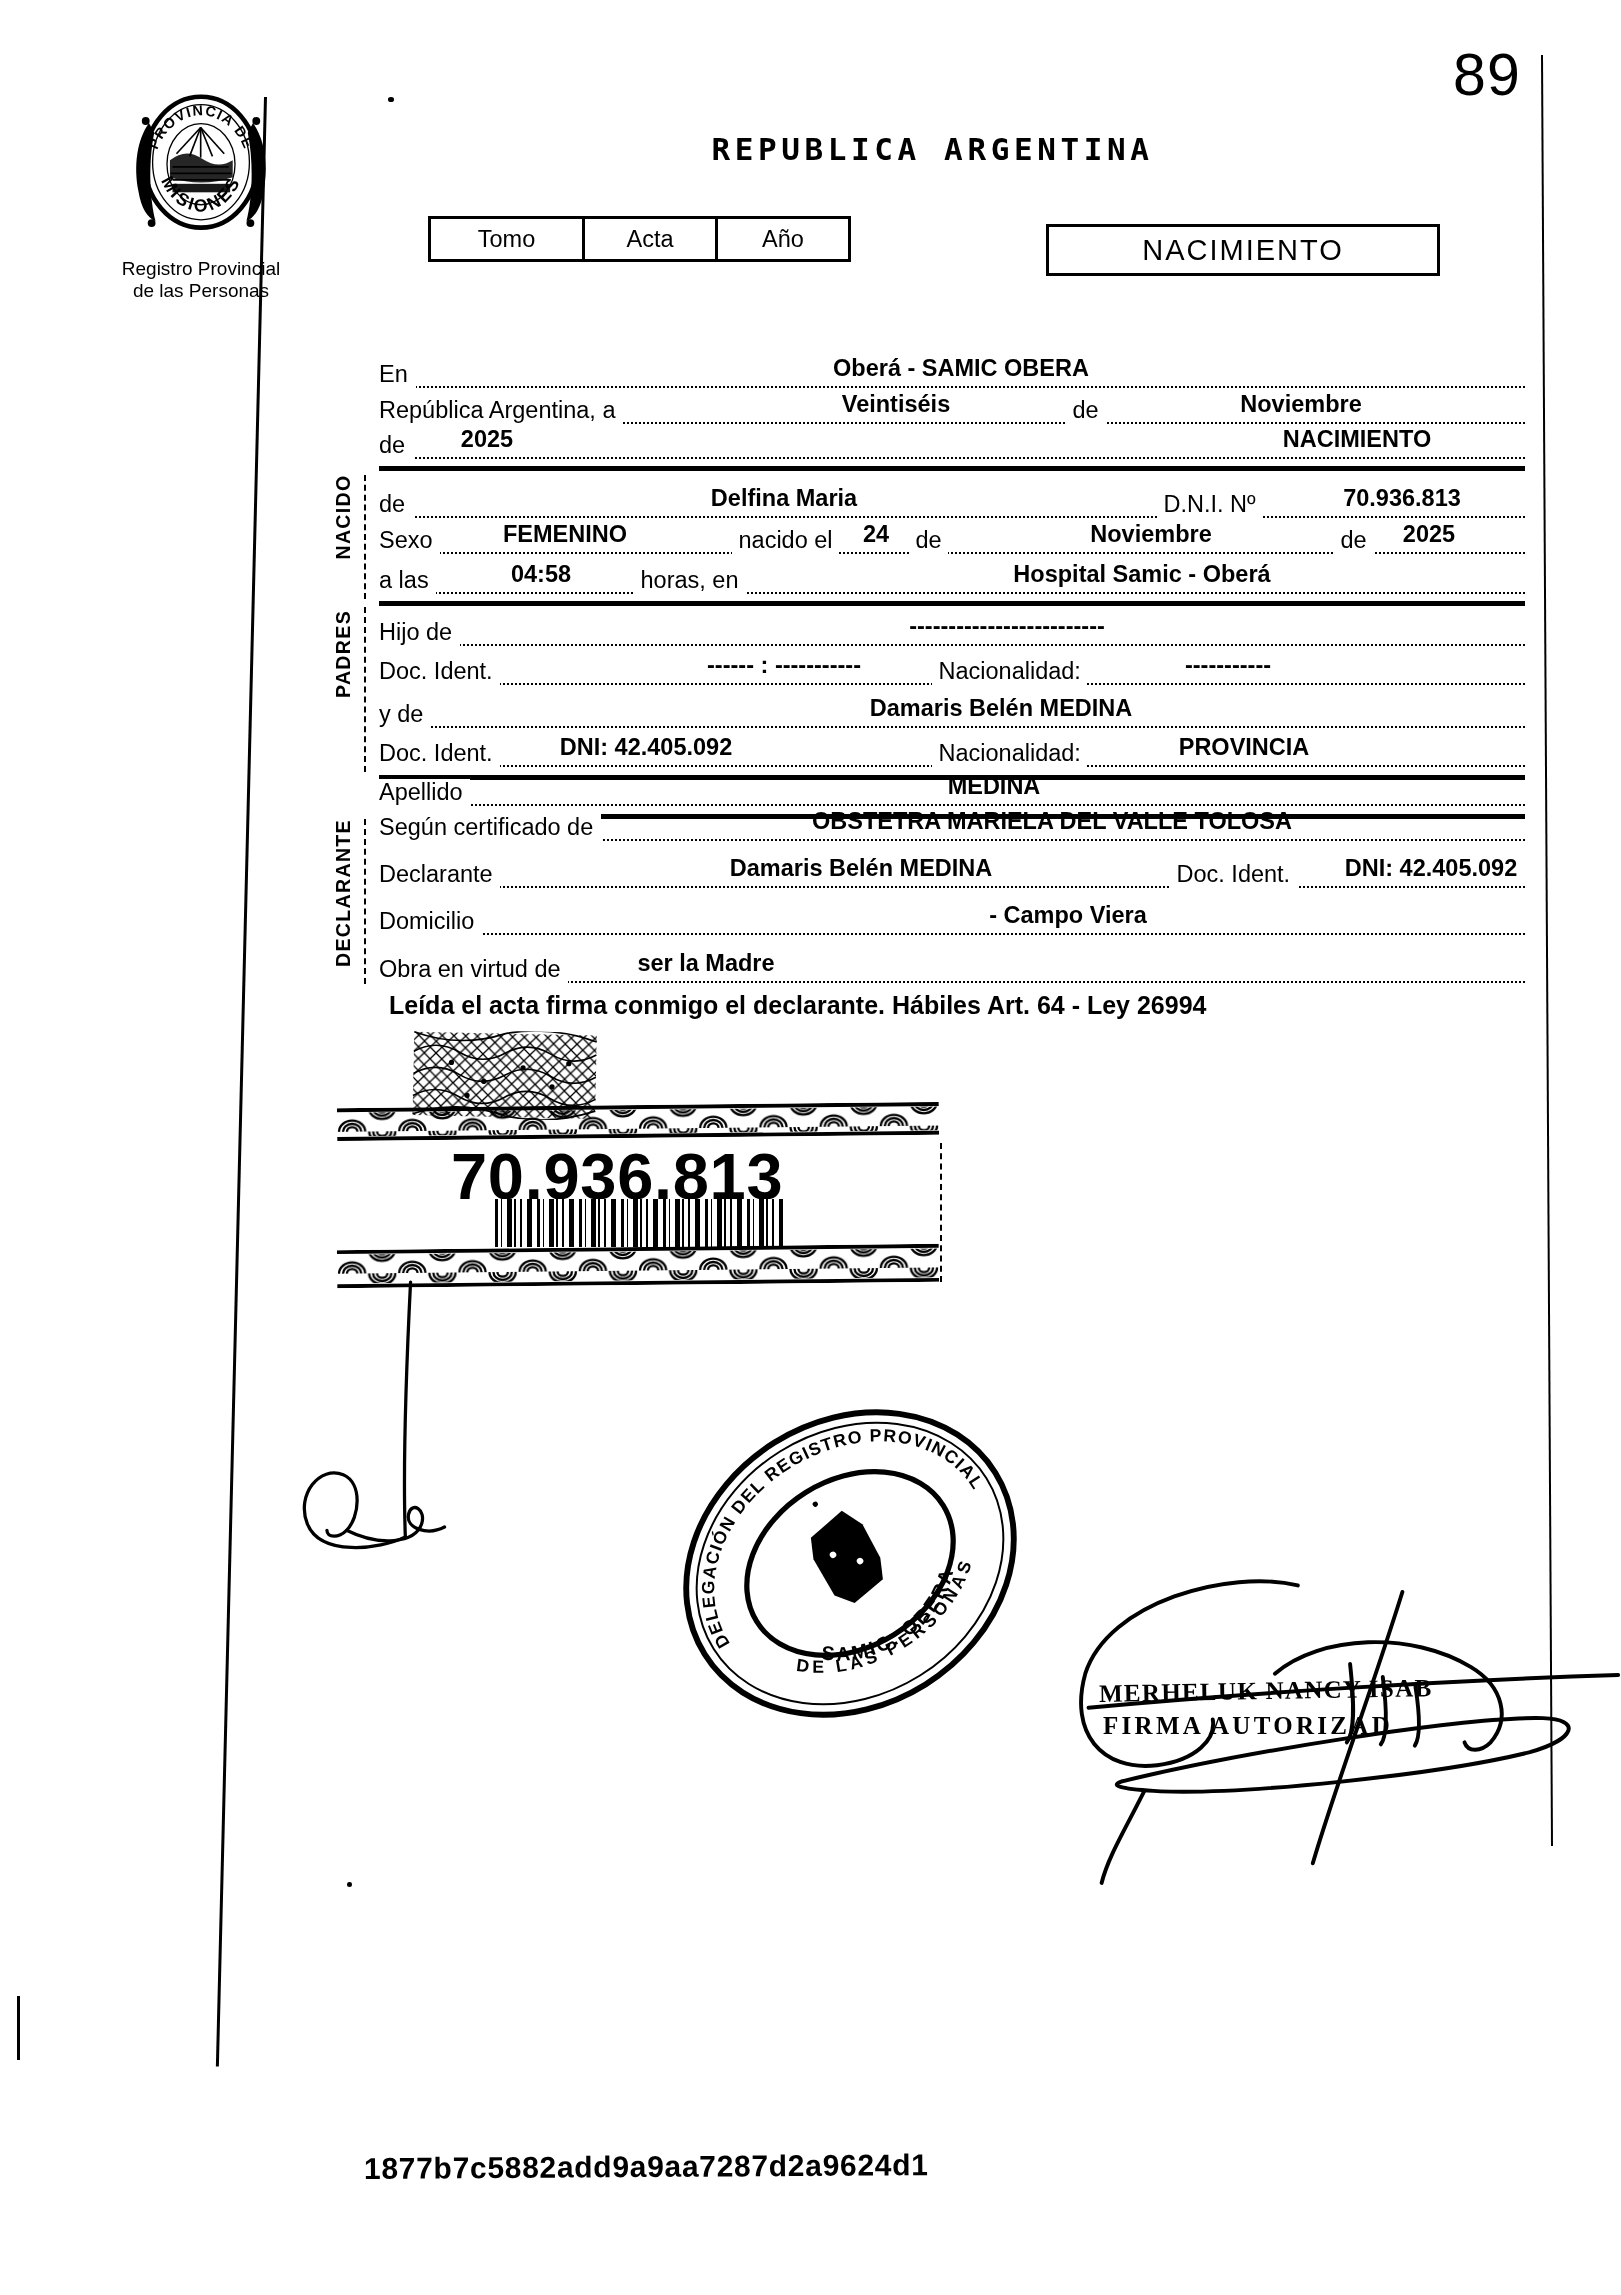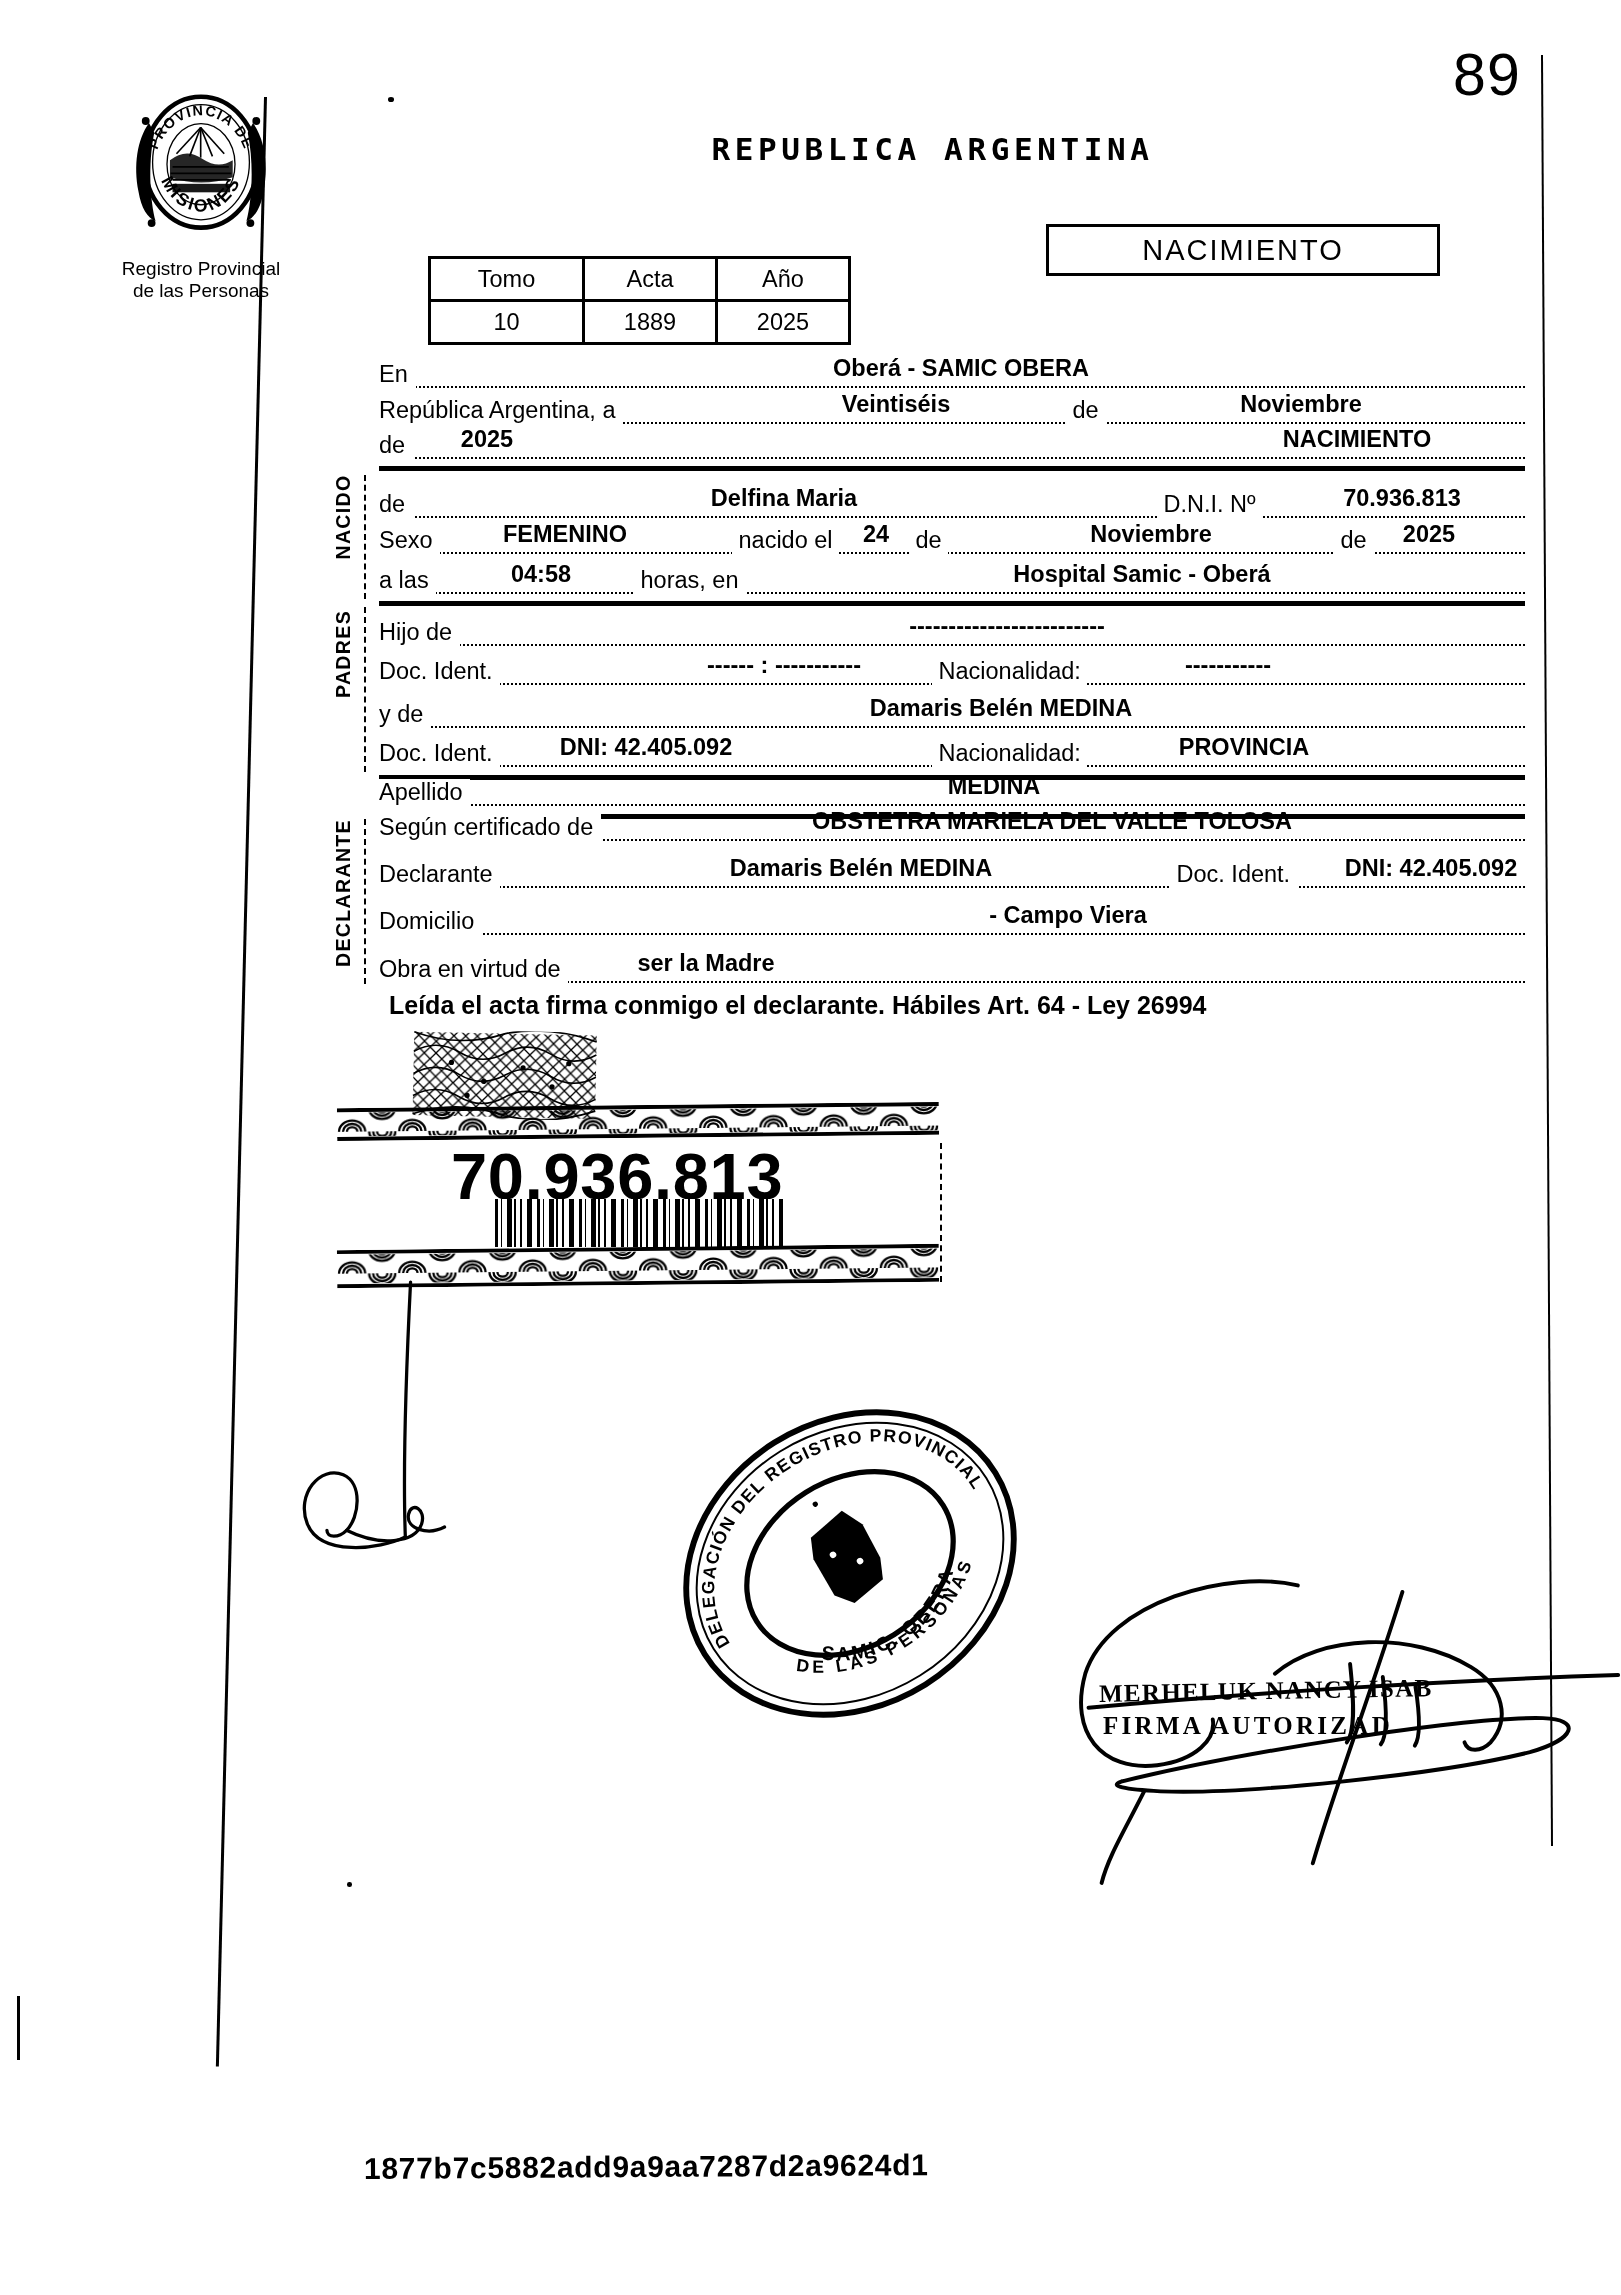--- a/index.html
+++ b/index.html
@@ -90,31 +90,26 @@
   <path d="M70,112 q25,-20 50,-2 q24,16 46,2 l0,26 q-48,16 -96,0 z" fill="#000" opacity="0.85"></path>
   <rect x="74" y="148" width="88" height="13" fill="#000" opacity="0.9"></rect>
 </svg>
 <div class="seal-caption" style="left:116px;top:258px;width:170px;">
   <div>Registro Provincial</div>
   <div>de las Personas</div>
 </div>
 
 <div class="doc-title" style="left:504px;top:131px;width:857px;">REPUBLICA ARGENTINA</div>
 
-<table class="reg" style="left:428px;top:216px;margin-top:40px;">
+<table class="reg" style="left:428px;top:216px;">
   <tbody>
       <tr>
     <td style="width:149px;">Tomo</td>
     <td style="width:128px;">Acta</td>
     <td style="width:128px;">Año</td>
-  </tr>
-  <tr>
-    <td>10</td>
-    <td>1889</td>
-    <td>2025</td>
   </tr>
 </tbody>
   </table>
 
 <div class="type-box" style="left:1046px;top:224px;width:388px;height:46px;line-height:46px;">
   <span>NACIMIENTO</span>
 </div>
 
 <div class="row" style="top:351px;">
   <span class="lbl">En</span>

